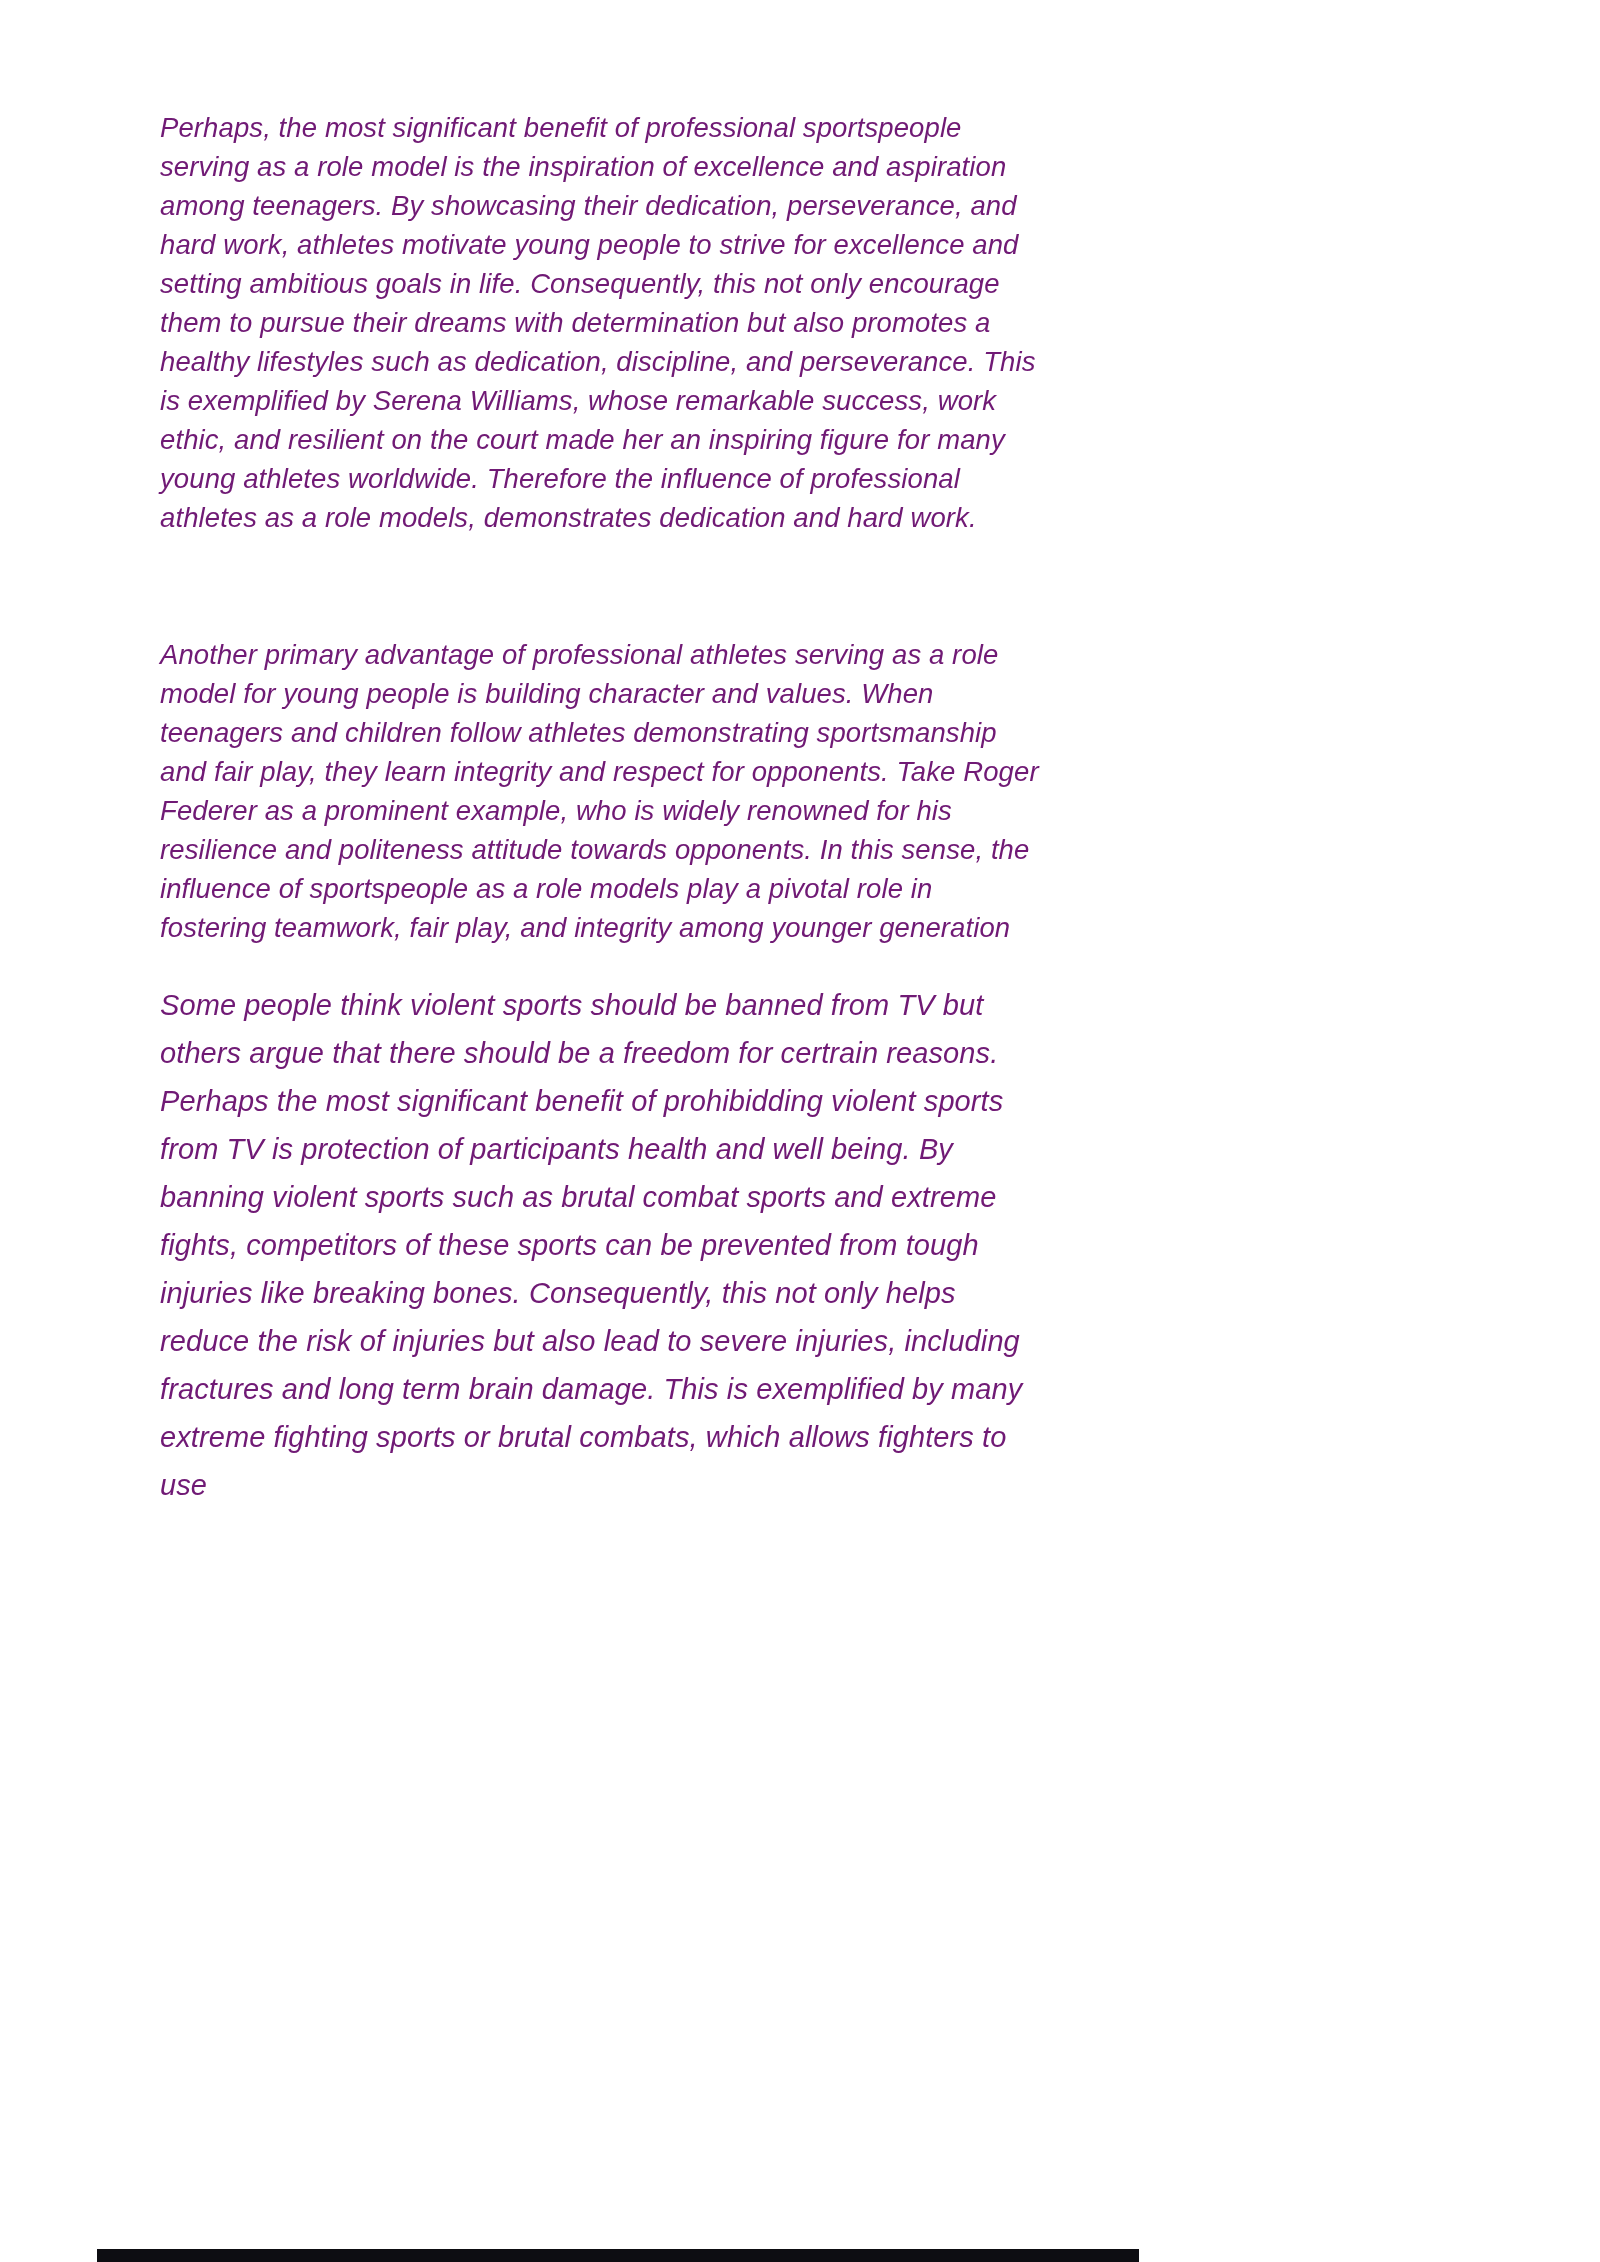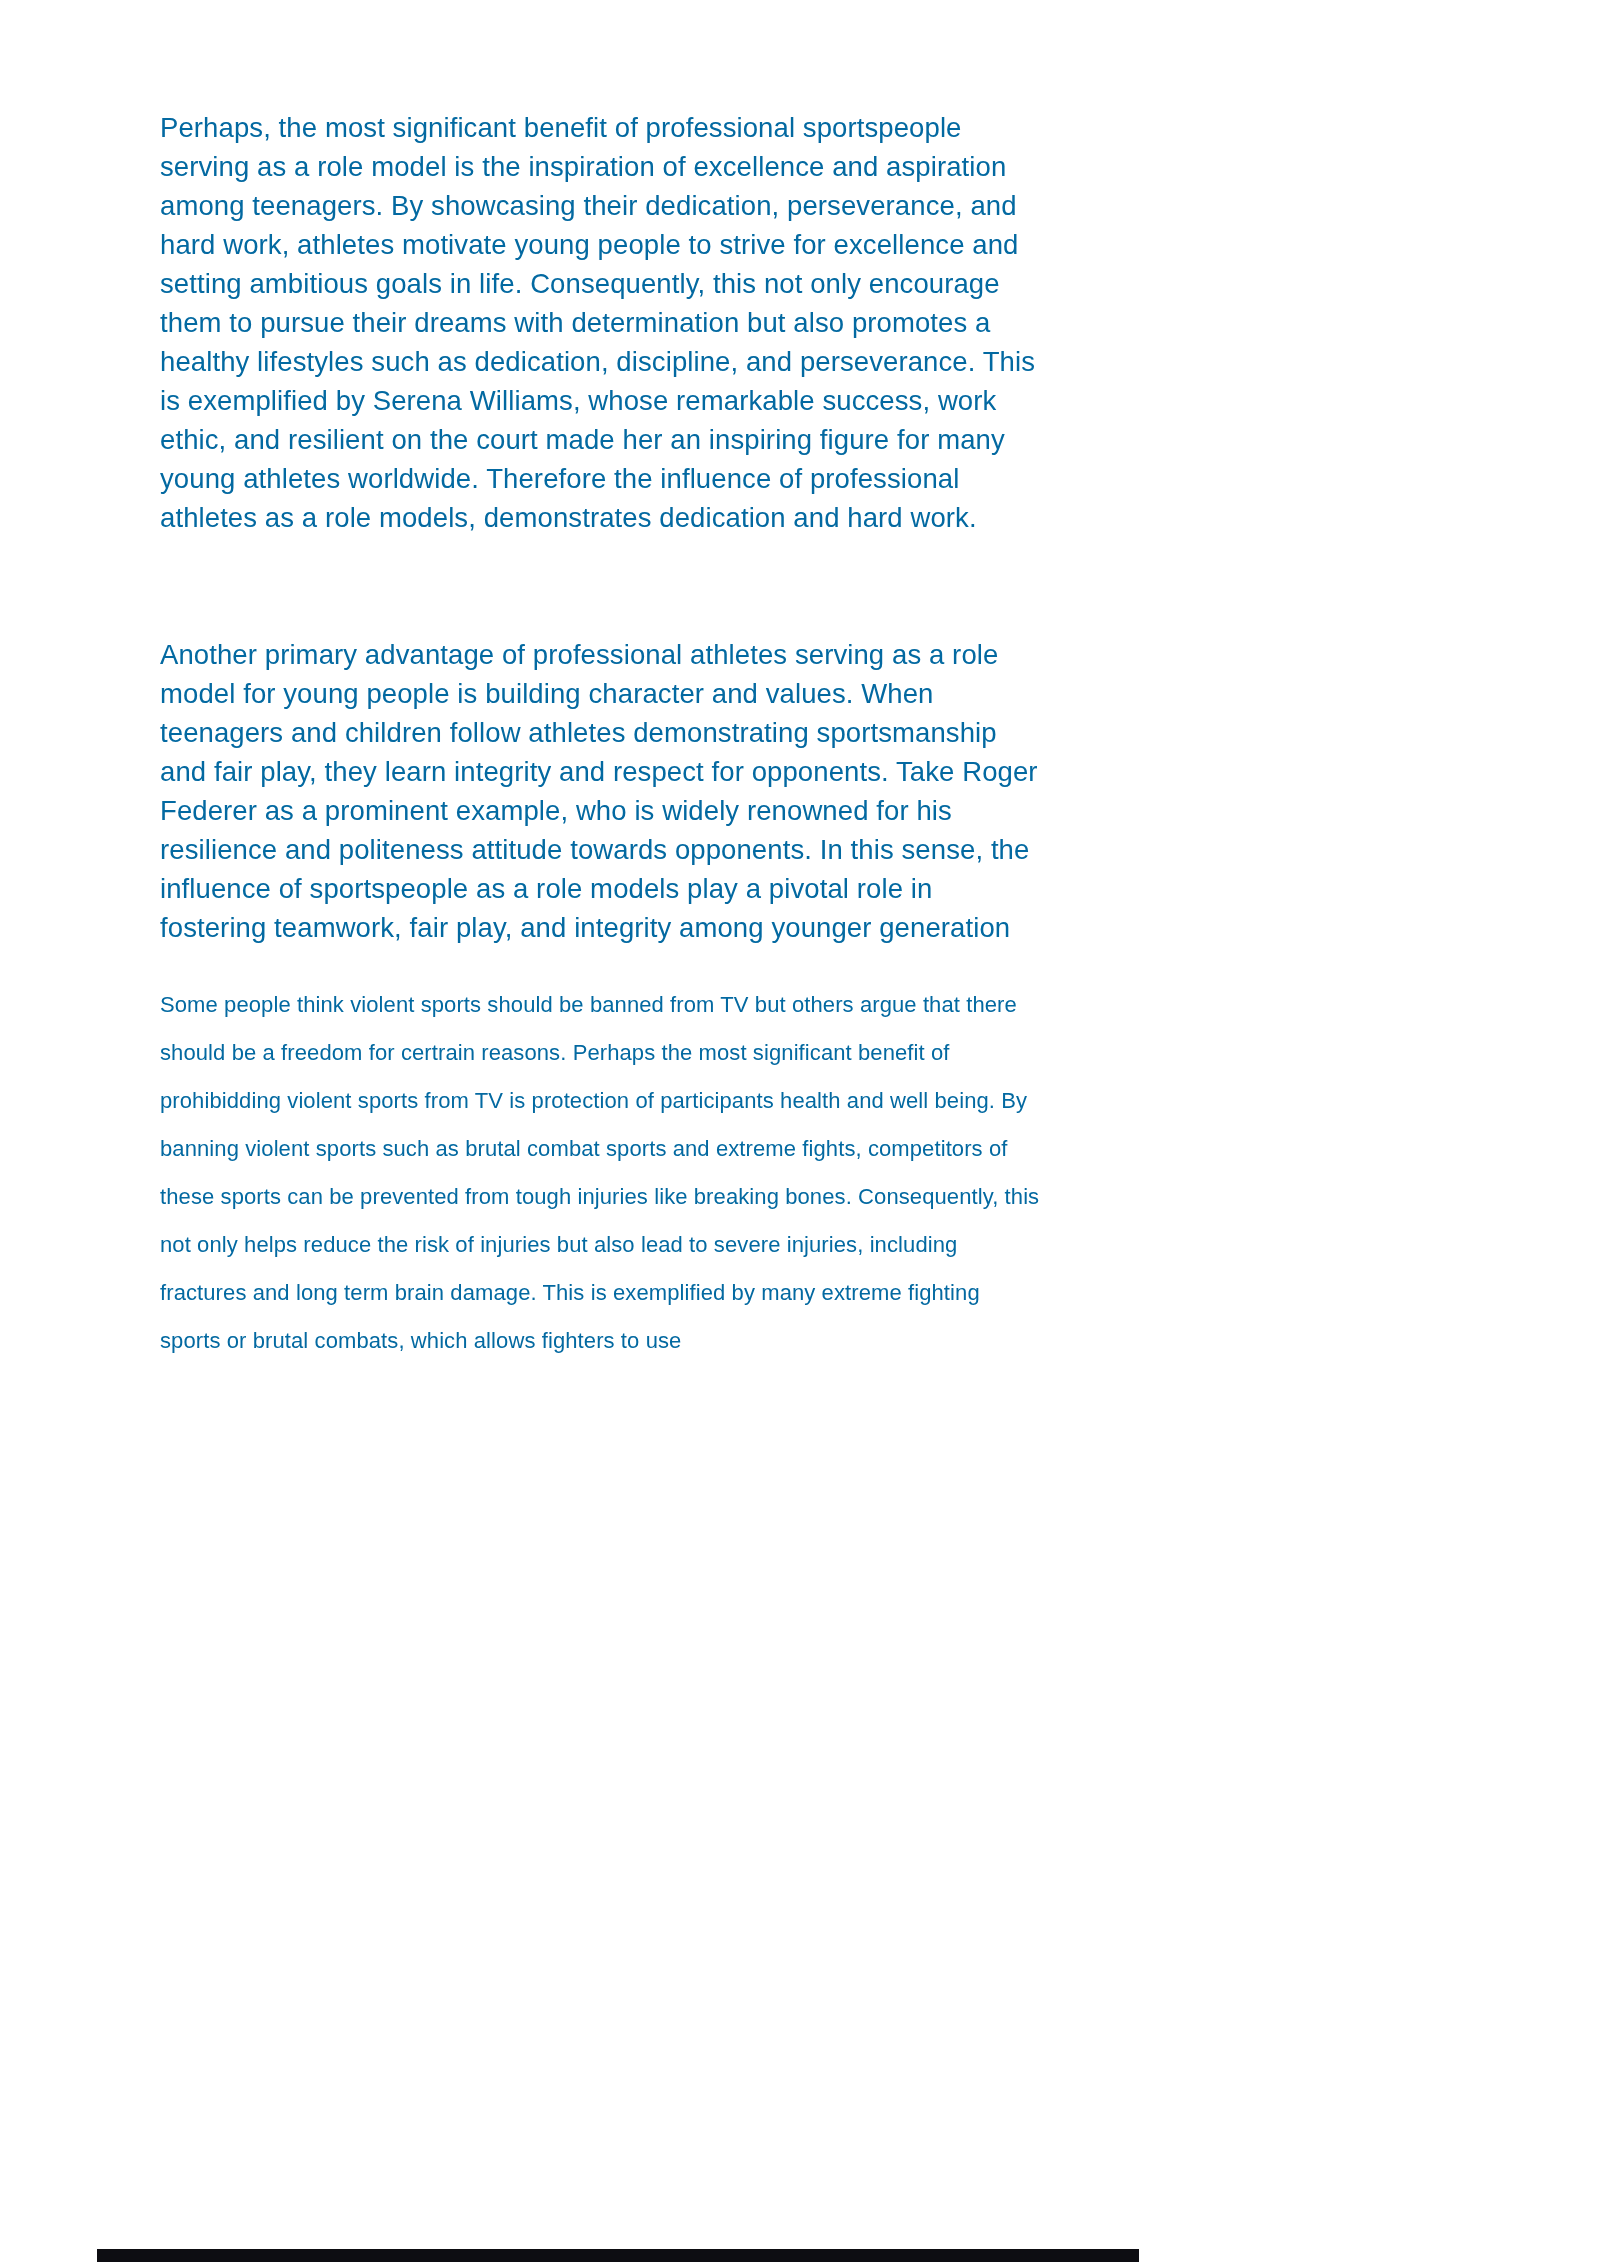--- a/index.html
+++ b/index.html
@@ -18,33 +18,34 @@
   }
 
   .content {
     position: absolute;
     top: 108px;
     left: 160px;
     width: 880px;
   }
 
   .para {
-    color: #0369a1;
+    color: #701a75;
     font-size: 27.5px;
     line-height: 39px;
     letter-spacing: 0.1px;
     margin-bottom: 0;
+    font-style: italic;
   }
 
   .para + .para {
     margin-top: 98px;
   }
 
   .para.large {
-    font-size: 22px;
+    font-size: 29px;
     line-height: 48px;
     margin-top: 34px;
   }
 
   .bottom-bar {
     position: absolute;
     left: 97px;
     bottom: 0;
     width: 1042px;
     height: 13px;

